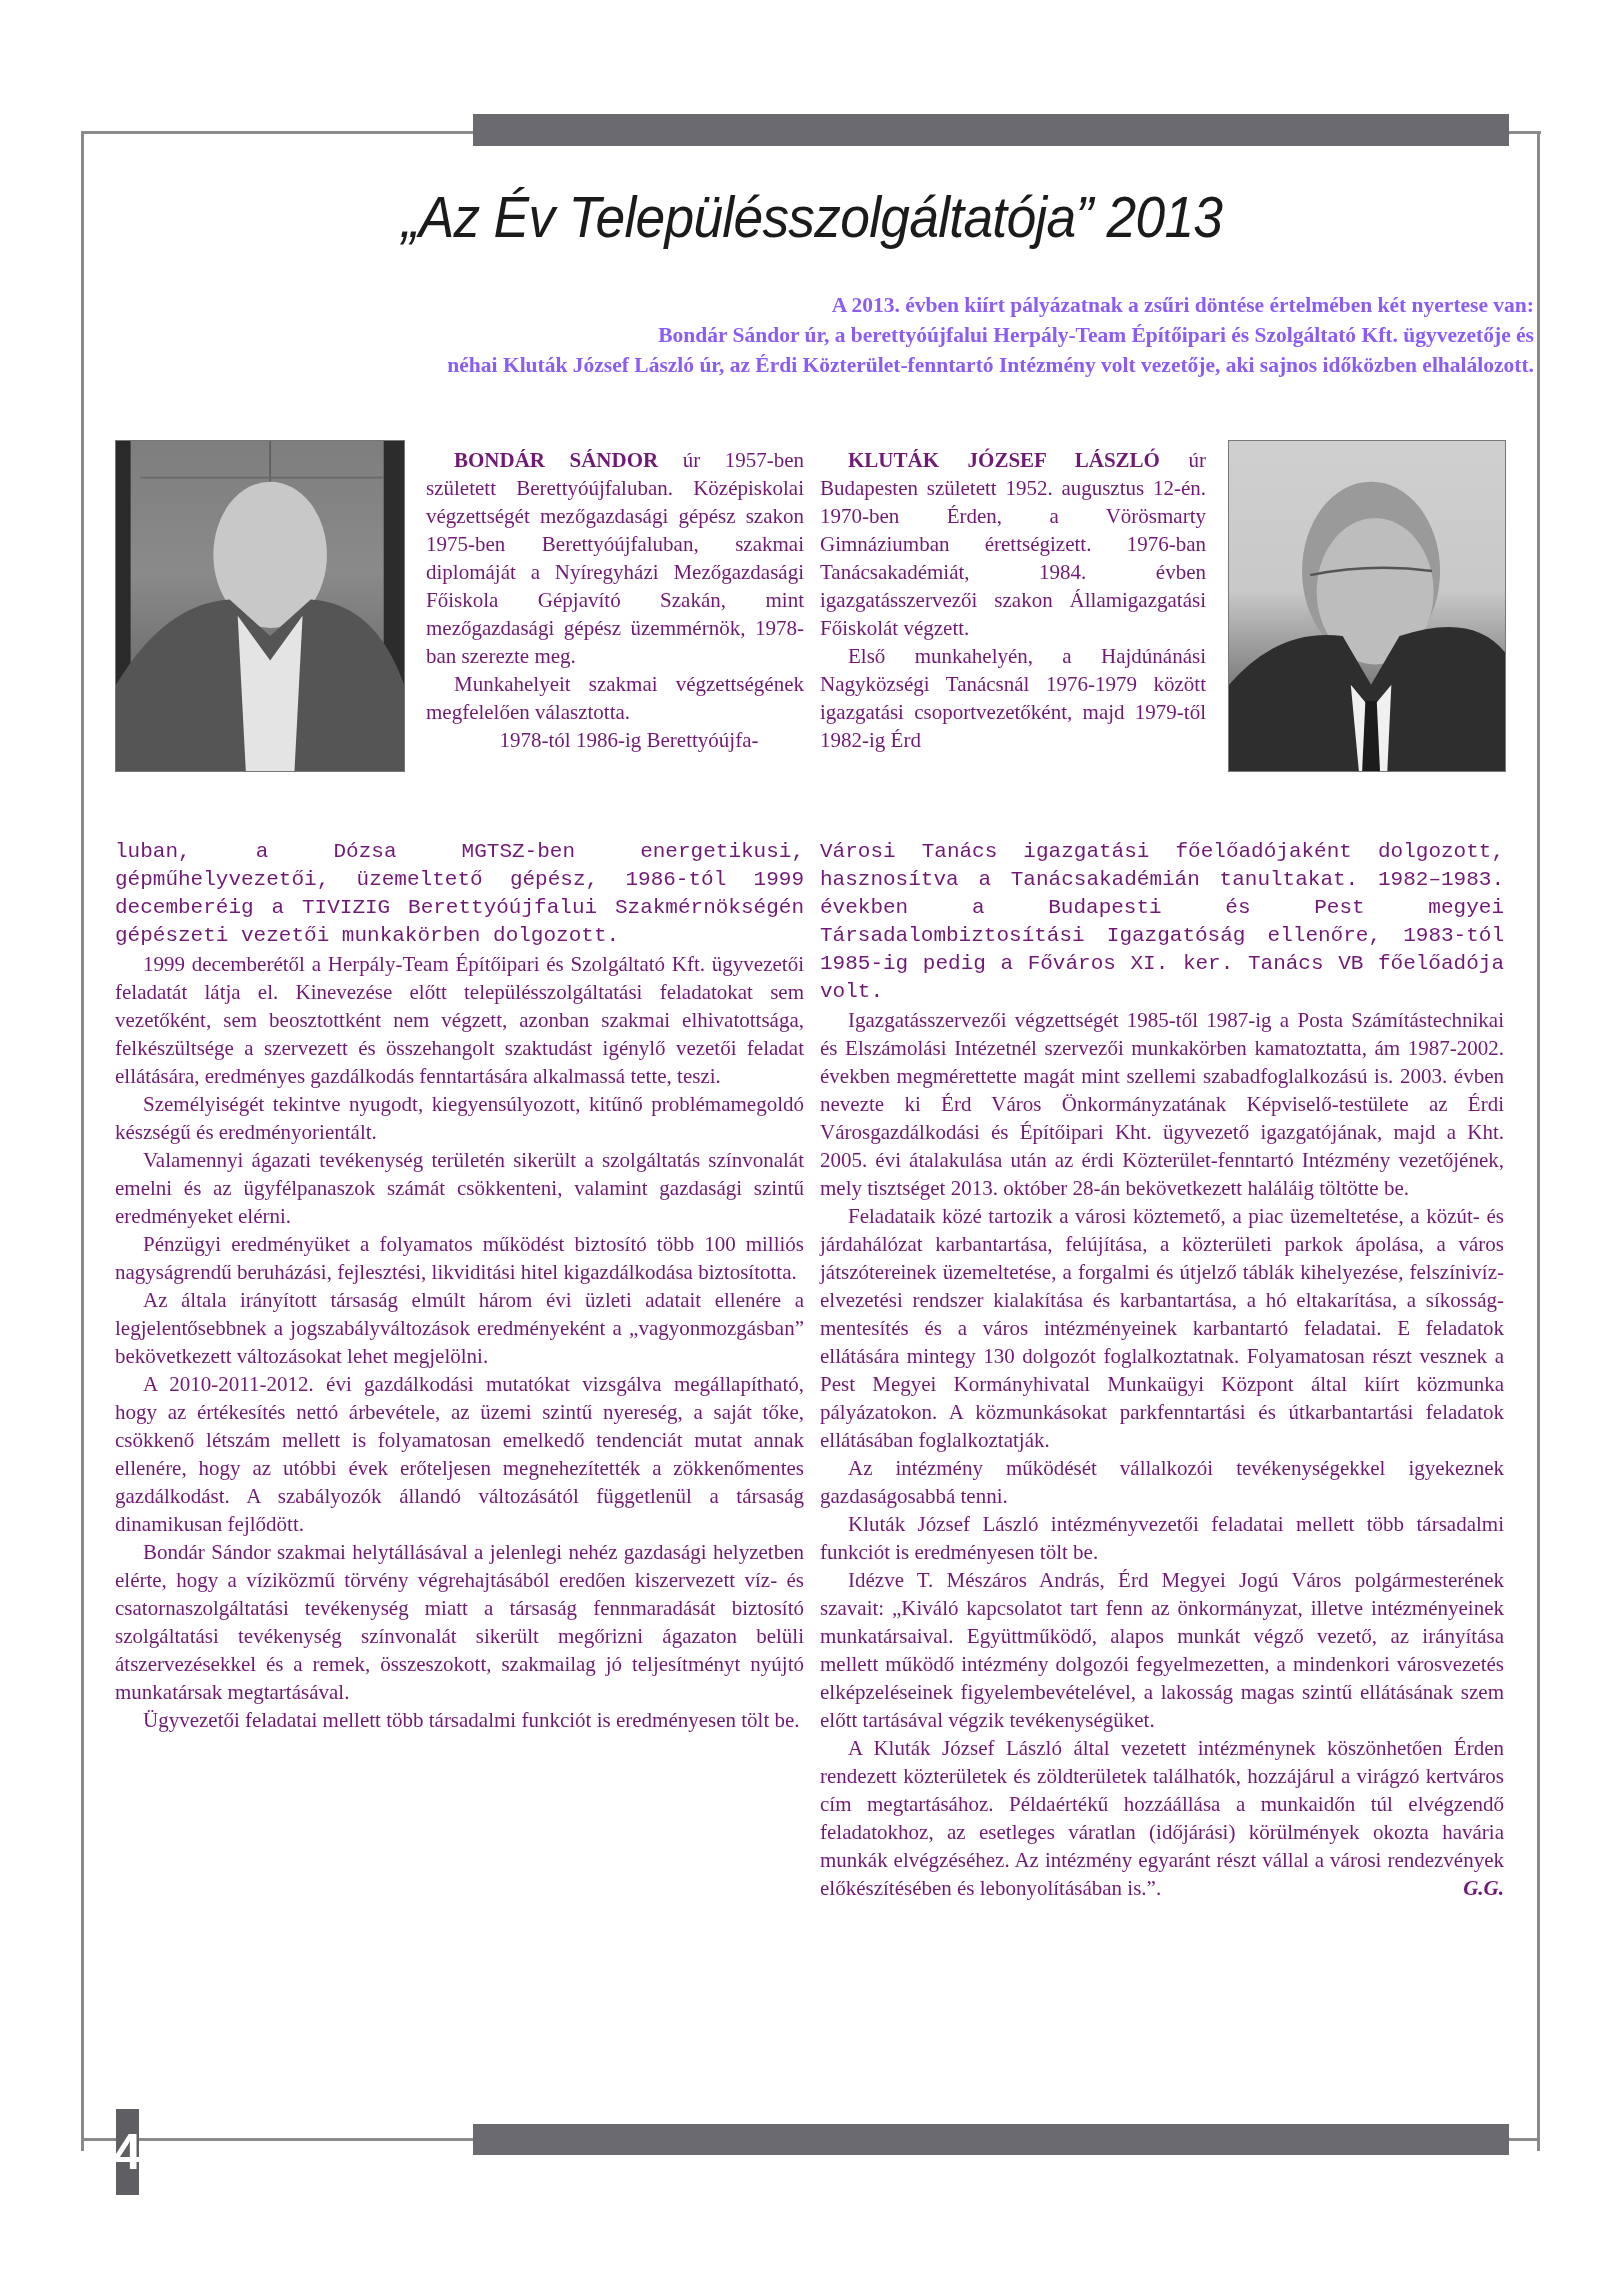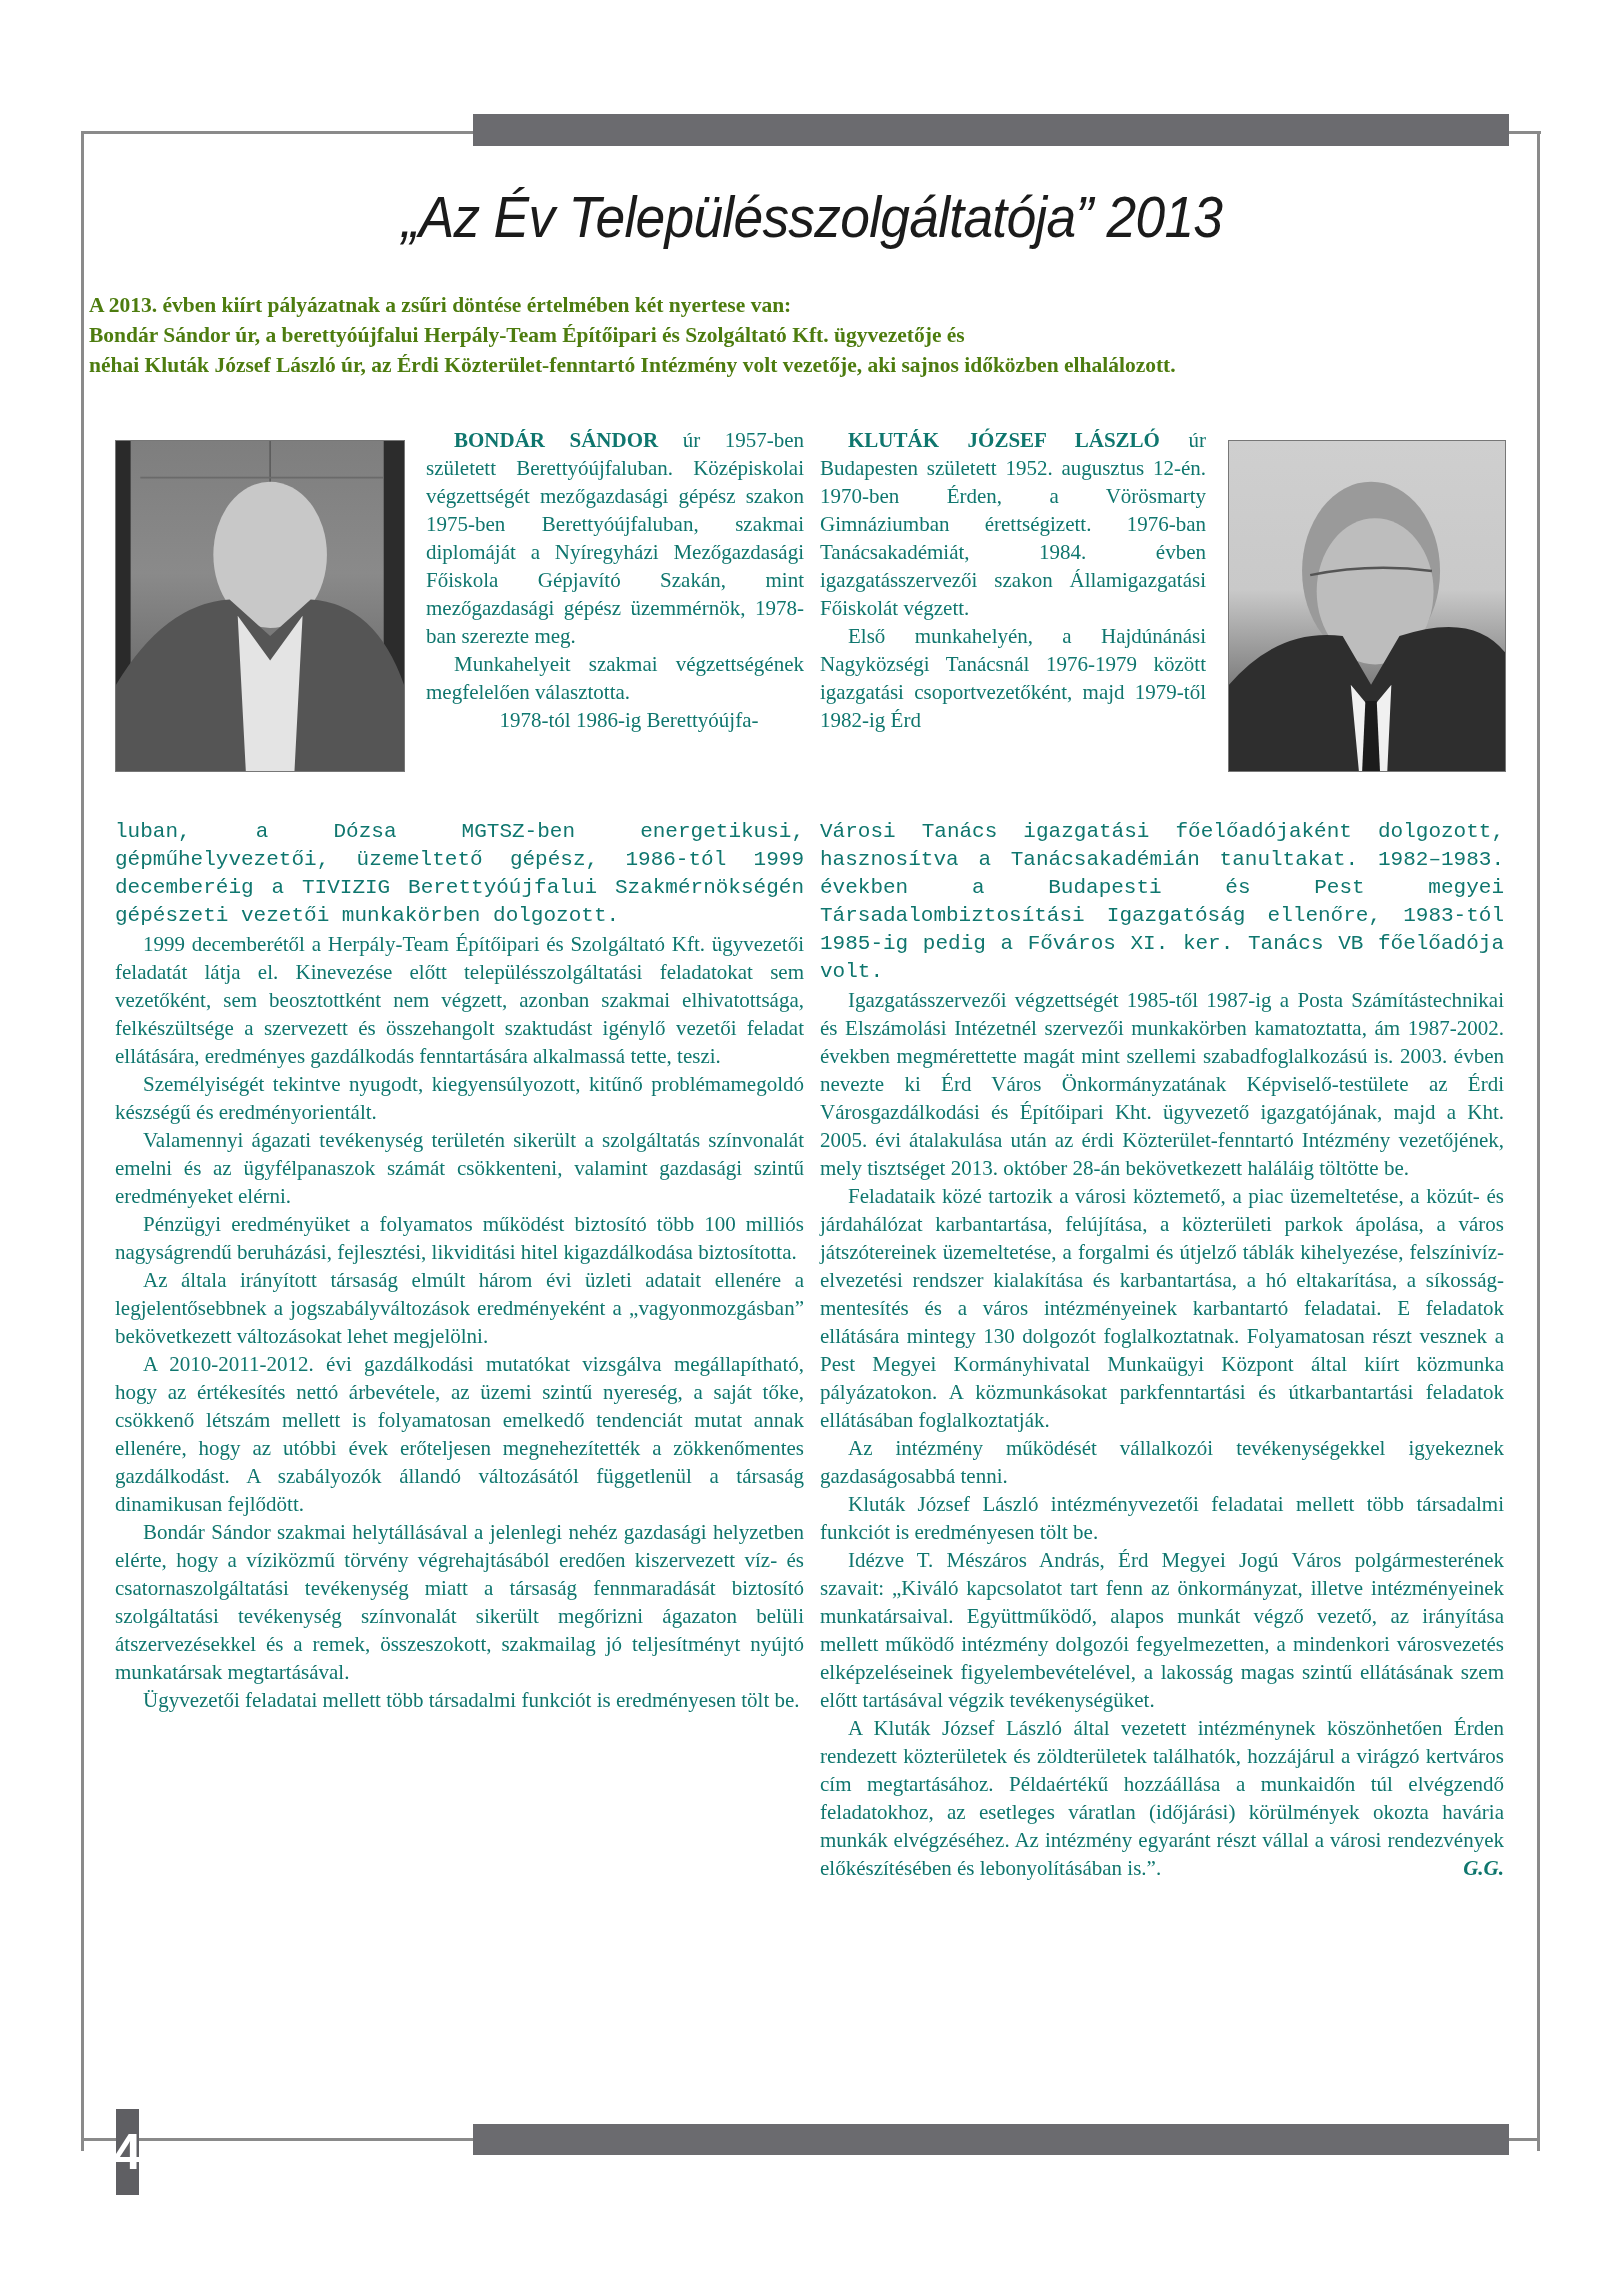--- a/index.html
+++ b/index.html
@@ -15,34 +15,34 @@
   .bottom-bar { position: absolute; left: 473px; top: 2124px; width: 1036px; height: 31px; background: #6b6b6f; }
   .page-box { position: absolute; left: 116px; top: 2109px; width: 23px; height: 86px; background: #5f5f63;
               color: #ffffff; font-family: "Liberation Sans", sans-serif; font-weight: bold;
               font-size: 50px; display: flex; align-items: center; justify-content: center; }
 
   
   .title { position: absolute; left: 0; width: 1624px; top: 183px; text-align: center;
            font-family: "Liberation Sans", "DejaVu Sans", sans-serif; font-style: italic;
            font-size: 58px; letter-spacing: -0.8px; color: #1b1b1b; transform: scaleX(0.92); }
 
-  .intro { position: absolute; left: 89px; width: 1445px; top: 290px; text-align: left;
-           font-weight: bold; font-size: 21.5px; line-height: 30px; color: #4d7c0f; }
+  .intro { position: absolute; left: 89px; width: 1445px; top: 290px; text-align: right;
+           font-weight: bold; font-size: 21.5px; line-height: 30px; color: #8b5cf6; }
   .intro div { white-space: nowrap; }
 
   
   .photo { position: absolute; border: 1.6px solid #777; overflow: hidden; }
   .photo-bondar { left: 115px; top: 440px; width: 288px; height: 330px;
                   background: linear-gradient(180deg, #7e7e7e 0%, #8a8a8a 40%, #555 100%); }
   .photo-klutak { left: 1228px; top: 440px; width: 276px; height: 330px;
                   background: linear-gradient(180deg, #cfcfcf 0%, #c9c9c9 45%, #3a3a3a 100%); }
   .photo svg { width: 100%; height: 100%; display: block; }
 
   
-  .col { position: absolute; font-size: 21px; line-height: 28px; text-align: justify; color: #0f766e; }
+  .col { position: absolute; font-size: 21px; line-height: 28px; text-align: justify; color: #701a75; margin-top: 20px; }
   .col p { margin: 0; text-indent: 28px; }
   .col p.noindent { text-indent: 0; font-family: Liberation Mono, monospace; }
   .col-left-top { left: 426px; top: 426px; width: 378px; }
   .col-left { left: 115px; top: 818px; width: 689px; }
   .col-right-top { left: 820px; top: 426px; width: 386px; }
   .col-right { left: 820px; top: 818px; width: 684px; }
   .name { font-weight: bold; }
   .signature { float: right; font-weight: bold; font-style: italic; }
 </style>
 </head>

